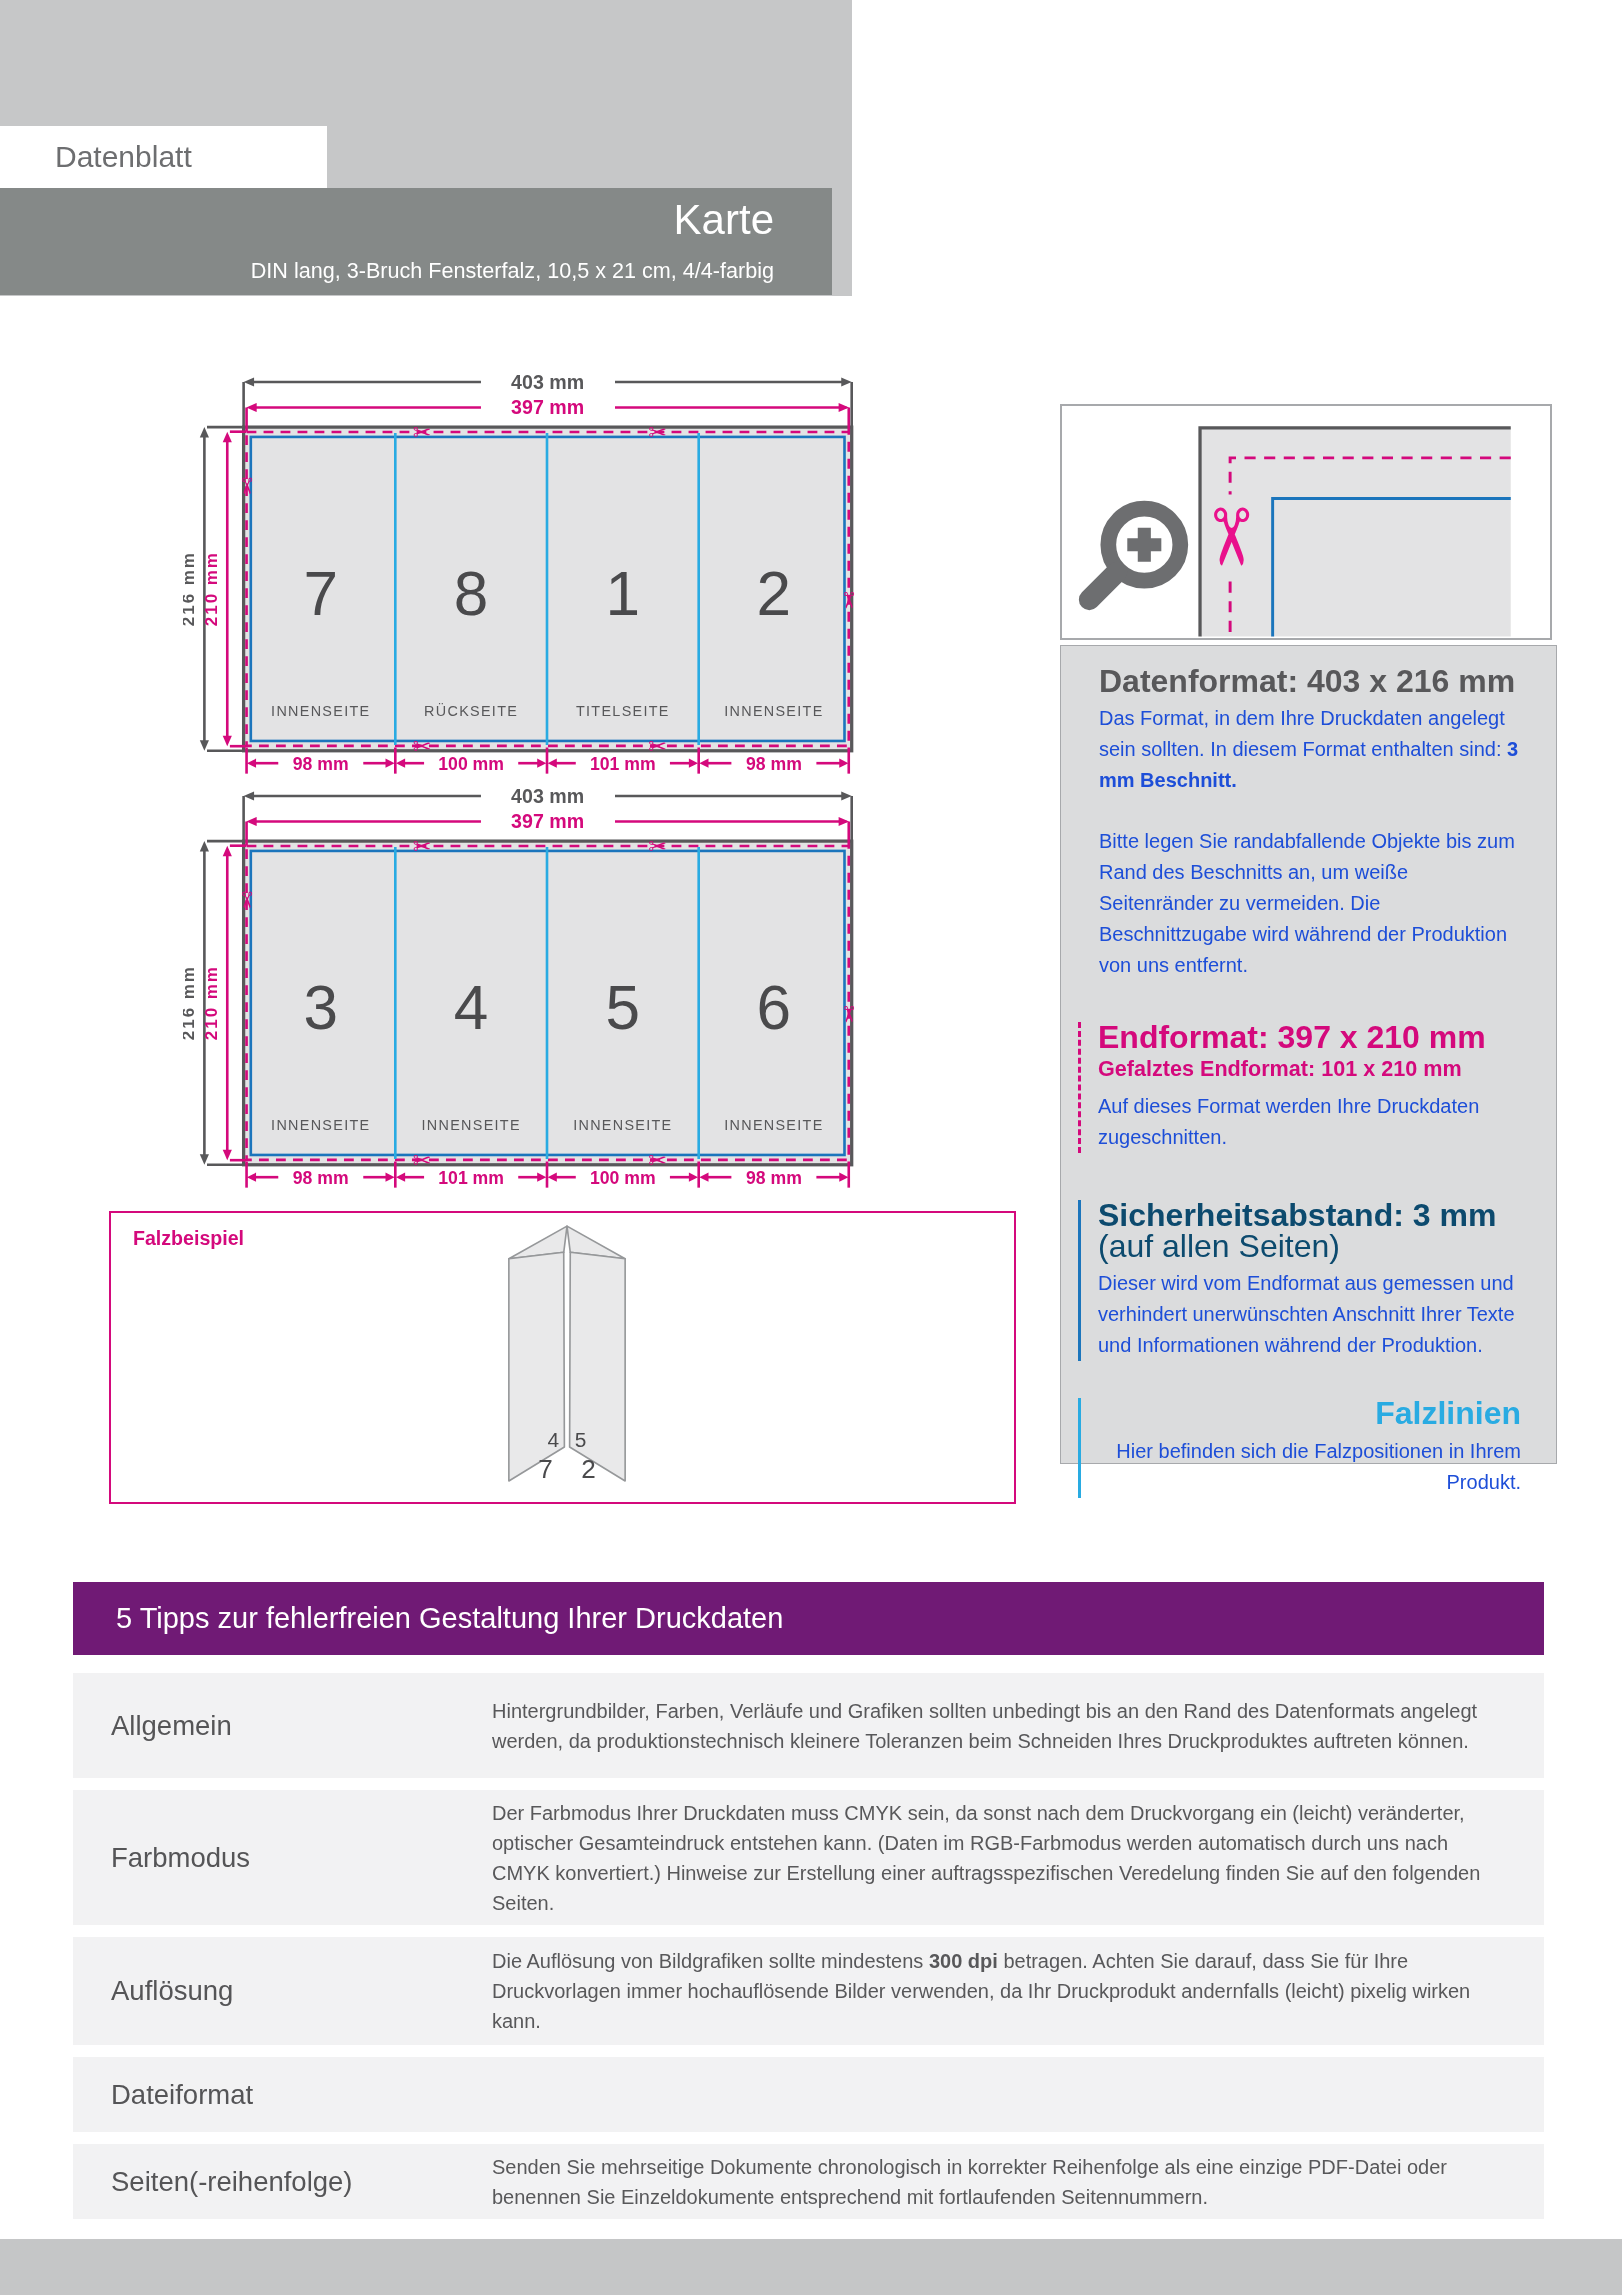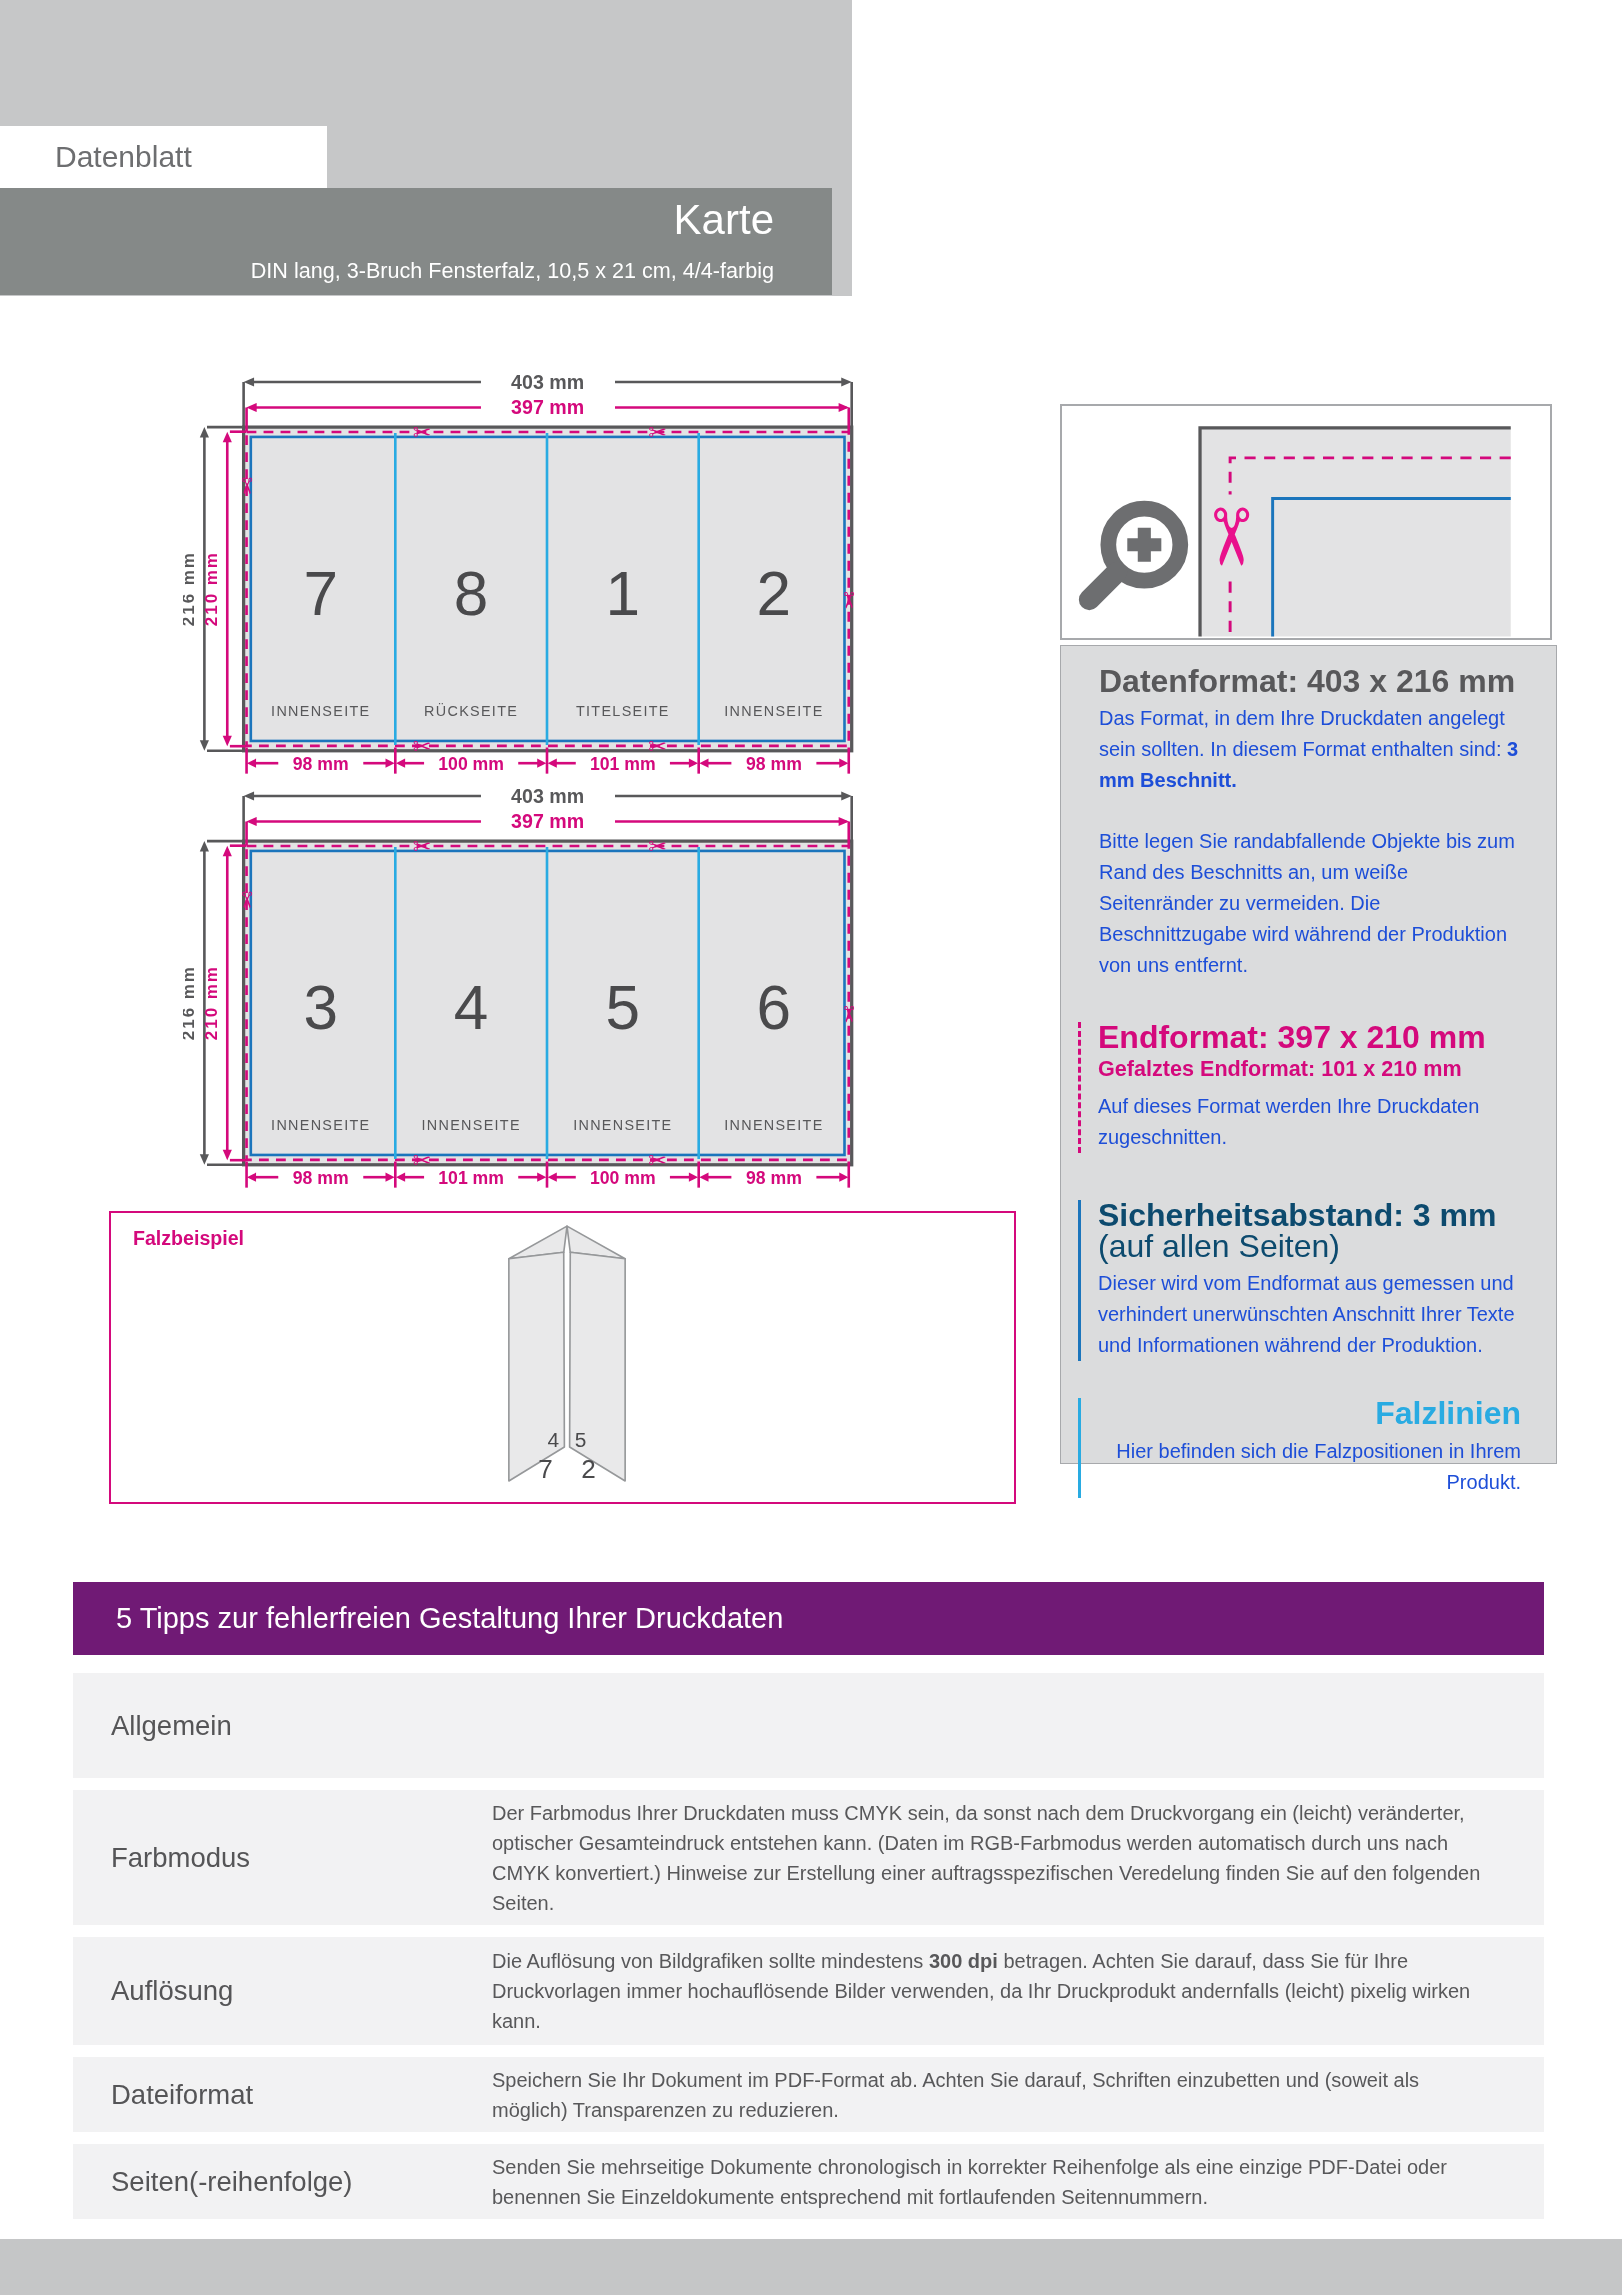--- a/index.html
+++ b/index.html
@@ -336,32 +336,32 @@
     <p>Hier befinden sich die Falzpositionen in Ihrem Produkt.</p>
   </div>
 </div>
 
 <div class="abs tips-band">
   <span>5 Tipps zur fehlerfreien Gestaltung Ihrer Druckdaten</span>
 </div>
 
 <div class="abs tip-row r1">
   <div class="tip-label">Allgemein</div>
+  <div class="tip-text">Hintergrundbilder, Farben, Verläufe und Grafiken sollten unbedingt bis an den Rand des Datenformats angelegt werden, da produktionstechnisch kleinere Toleranzen beim Schneiden Ihres Druckproduktes auftreten können.</div>
 </div>
 <div class="abs tip-row r2">
   <div class="tip-label">Farbmodus</div>
   <div class="tip-text">Der Farbmodus Ihrer Druckdaten muss CMYK sein, da sonst nach dem Druckvorgang ein (leicht) veränderter, optischer Gesamteindruck entstehen kann. (Daten im RGB-Farbmodus werden automatisch durch uns nach CMYK konvertiert.) Hinweise zur Erstellung einer auftragsspezifischen Veredelung finden Sie auf den folgenden Seiten.</div>
 </div>
 <div class="abs tip-row r3">
   <div class="tip-label">Auflösung</div>
   <div class="tip-text"><span>Die Auflösung von Bildgrafiken sollte mindestens </span><b>300 dpi</b><span> betragen. Achten Sie darauf, dass Sie für Ihre Druckvorlagen immer hochauflösende Bilder verwenden, da Ihr Druckprodukt andernfalls (leicht) pixelig wirken kann.</span></div>
 </div>
 <div class="abs tip-row r4">
   <div class="tip-label">Dateiformat</div>
-  <div class="tip-text">Speichern Sie Ihr Dokument im PDF-Format ab. Achten Sie darauf, Schriften einzubetten und (soweit als möglich) Transparenzen zu reduzieren.</div>
 </div>
 <div class="abs tip-row r5">
   <div class="tip-label">Seiten(-reihenfolge)</div>
   <div class="tip-text">Senden Sie mehrseitige Dokumente chronologisch in korrekter Reihenfolge als eine einzige PDF-Datei oder benennen Sie Einzeldokumente entsprechend mit fortlaufenden Seitennummern.</div>
 </div>
 
 <div class="abs footer-bar"></div>
 
 
 </body></html>

